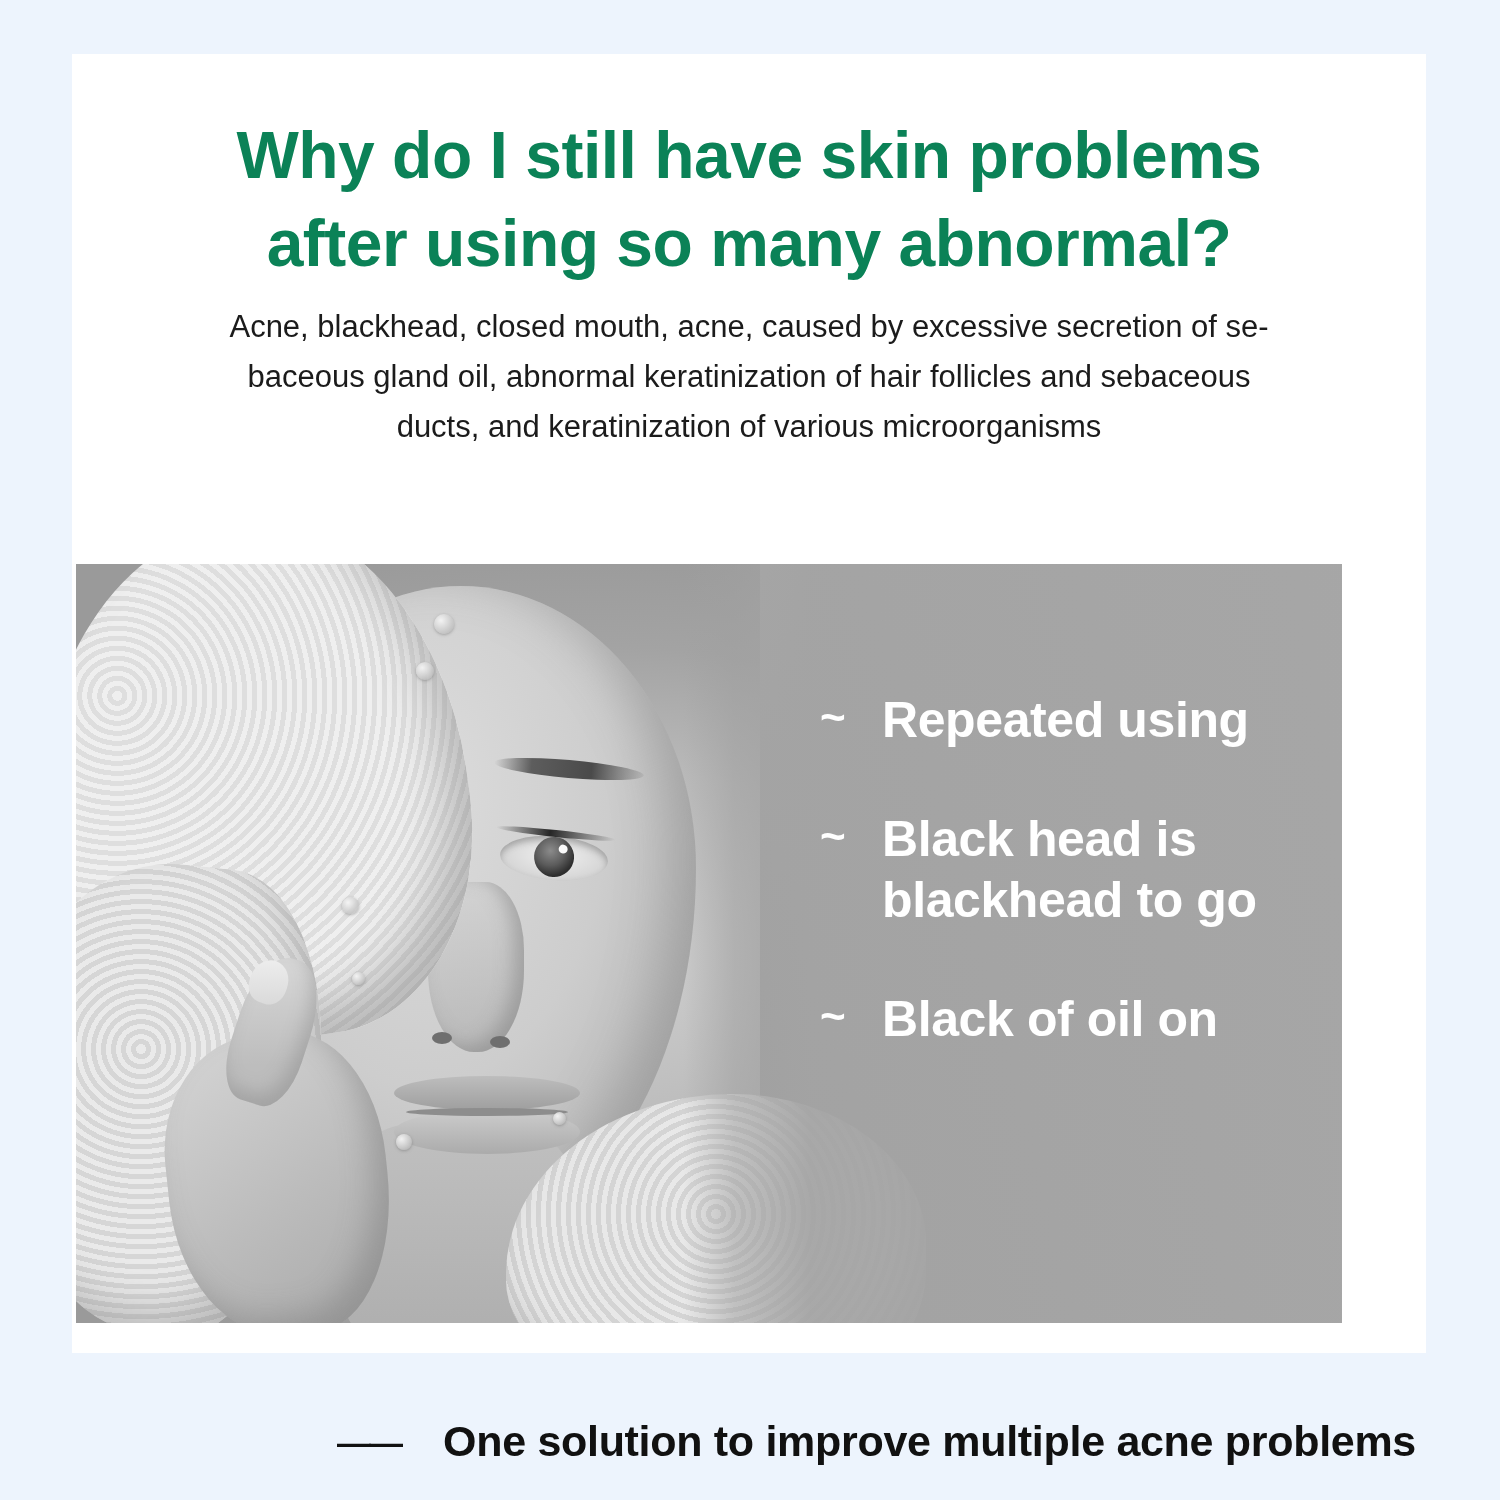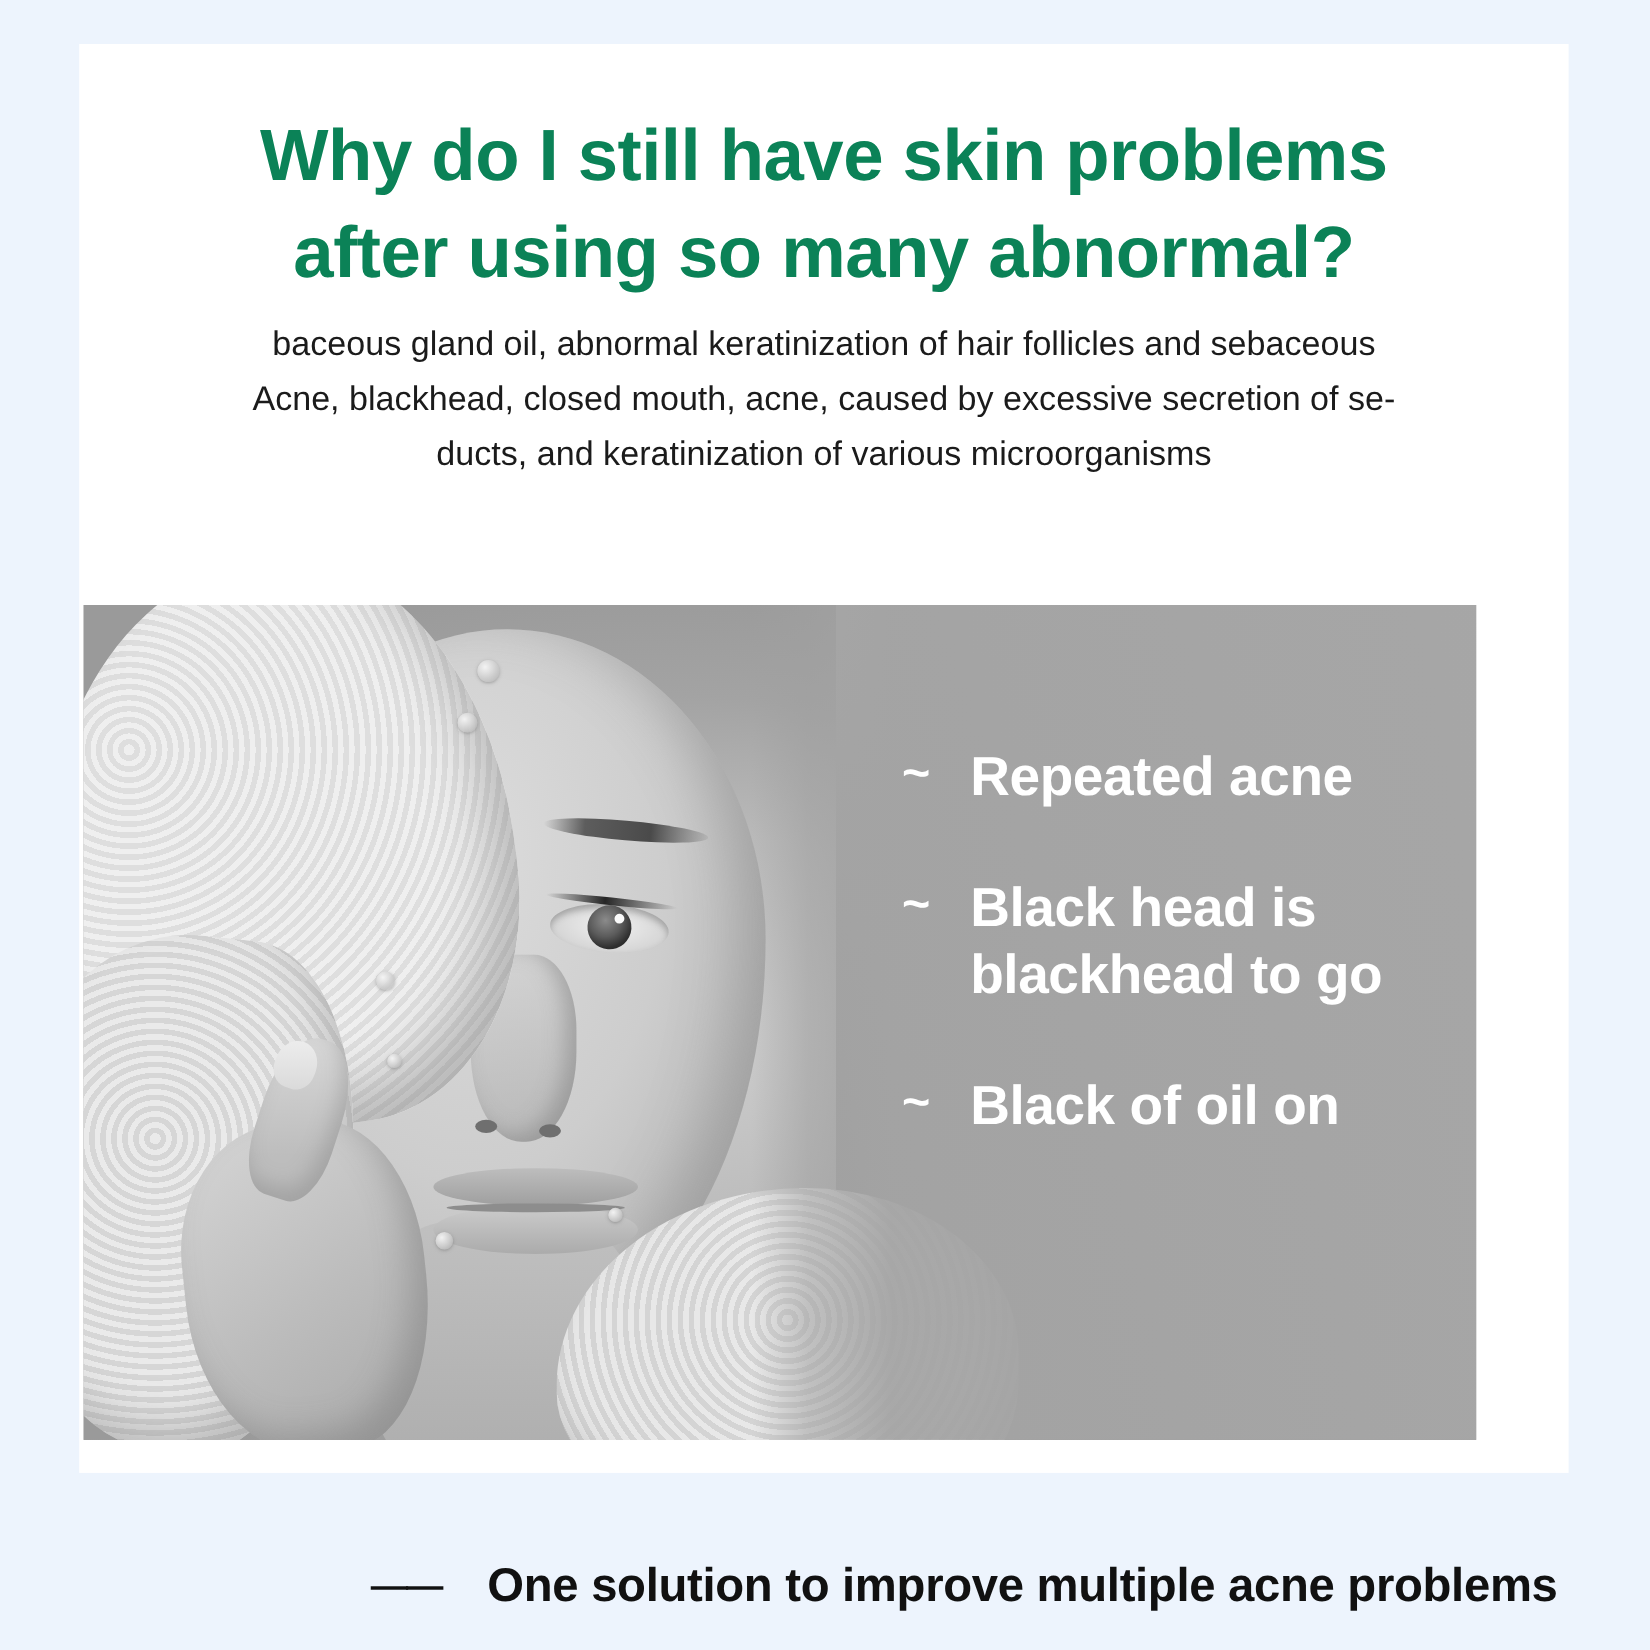--- a/index.html
+++ b/index.html
@@ -18,21 +18,21 @@
     position: relative;
     width: 1500px;
     height: 1500px;
     background: #edf4fd;
   }
 
   
   .card {
     position: absolute;
     left: 72px;
-    top: 40px;
+    top: 54px;
     width: 1354px;
     height: 1299px;
     background: #ffffff;
   }
 
   
   .headline {
     position: absolute;
     left: 60px;
     top: 58px;
@@ -348,22 +348,22 @@
 <div class="poster">
 
   <div class="card">
 
     <div class="headline">
       <span class="hl-line">Why do I still have skin problems</span>
       <span class="hl-line">after using so many abnormal?</span>
     </div>
 
     <div class="subcopy">
+      <span class="sc-line">Acne, blackhead, closed mouth, acne, caused by excessive secretion of se-</span>
       <span class="sc-line">baceous gland oil, abnormal keratinization of hair follicles and sebaceous</span>
-      <span class="sc-line">Acne, blackhead, closed mouth, acne, caused by excessive secretion of se-</span>
       <span class="sc-line">ducts, and keratinization of various microorganisms</span>
     </div>
 
     <div class="photo-panel">
 
       <div class="photo-art">
         <div class="bg-wall"></div>
 
         <div class="face"></div>
         <div class="neck"></div>
@@ -405,21 +405,21 @@
         <div class="spot" style="left:320px; top:570px; width:16px; height:16px;"></div>
         <div class="spot" style="left:477px; top:548px; width:13px; height:13px;"></div>
       </div>
 
       <div class="photo-overlay"></div>
 
       <div class="bullets">
 
         <div class="bullet">
           <span class="bullet-mark">~</span>
-          <span class="bullet-text">Repeated acne</span>
+          <span class="bullet-text">Repeated using</span>
         </div>
 
         <div class="bullet">
           <span class="bullet-mark">~</span>
           <span class="bullet-text"><span>Black head is</span><br><span>blackhead to go</span></span>
         </div>
 
         <div class="bullet">
           <span class="bullet-mark">~</span>
           <span class="bullet-text"><span>Black of oil on</span><br></span>

